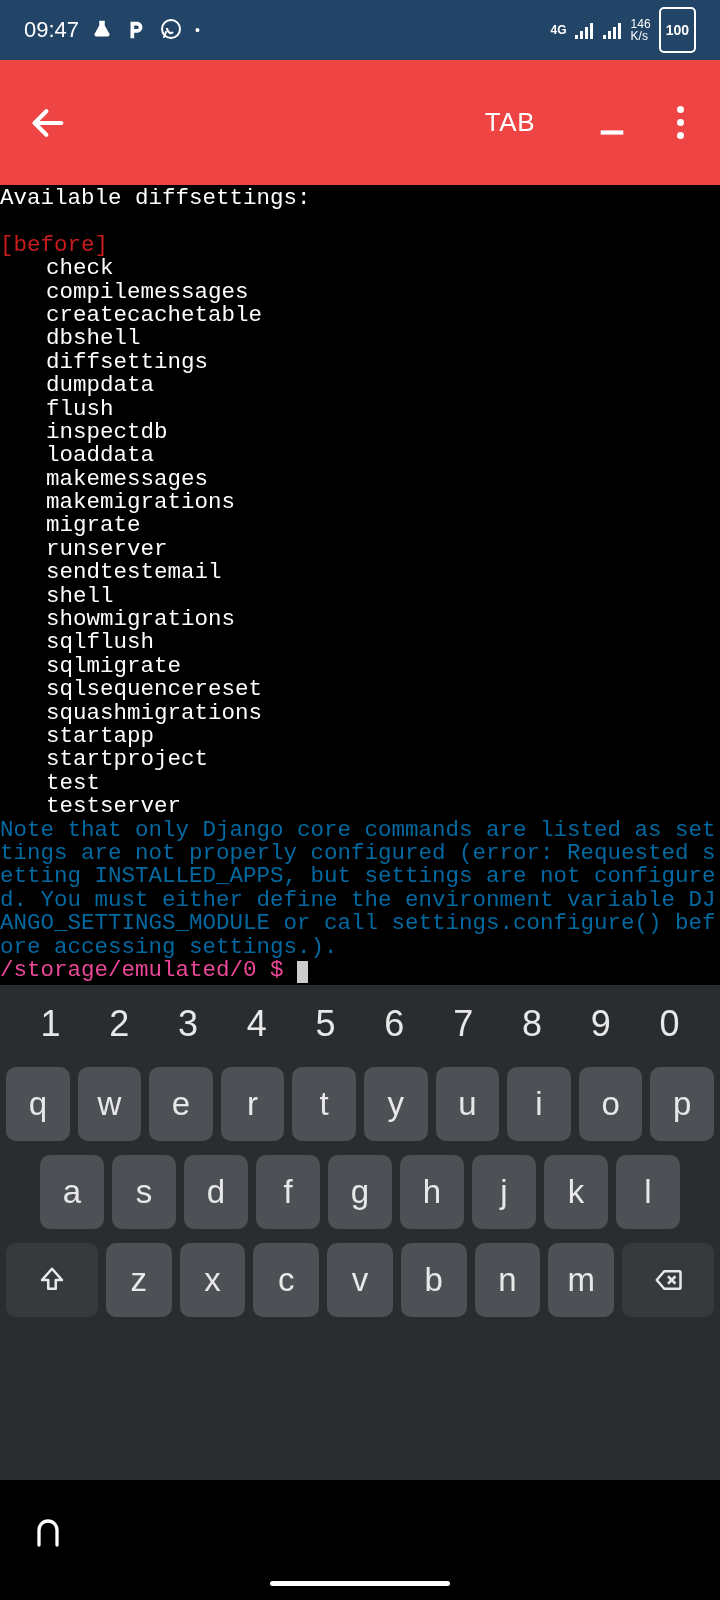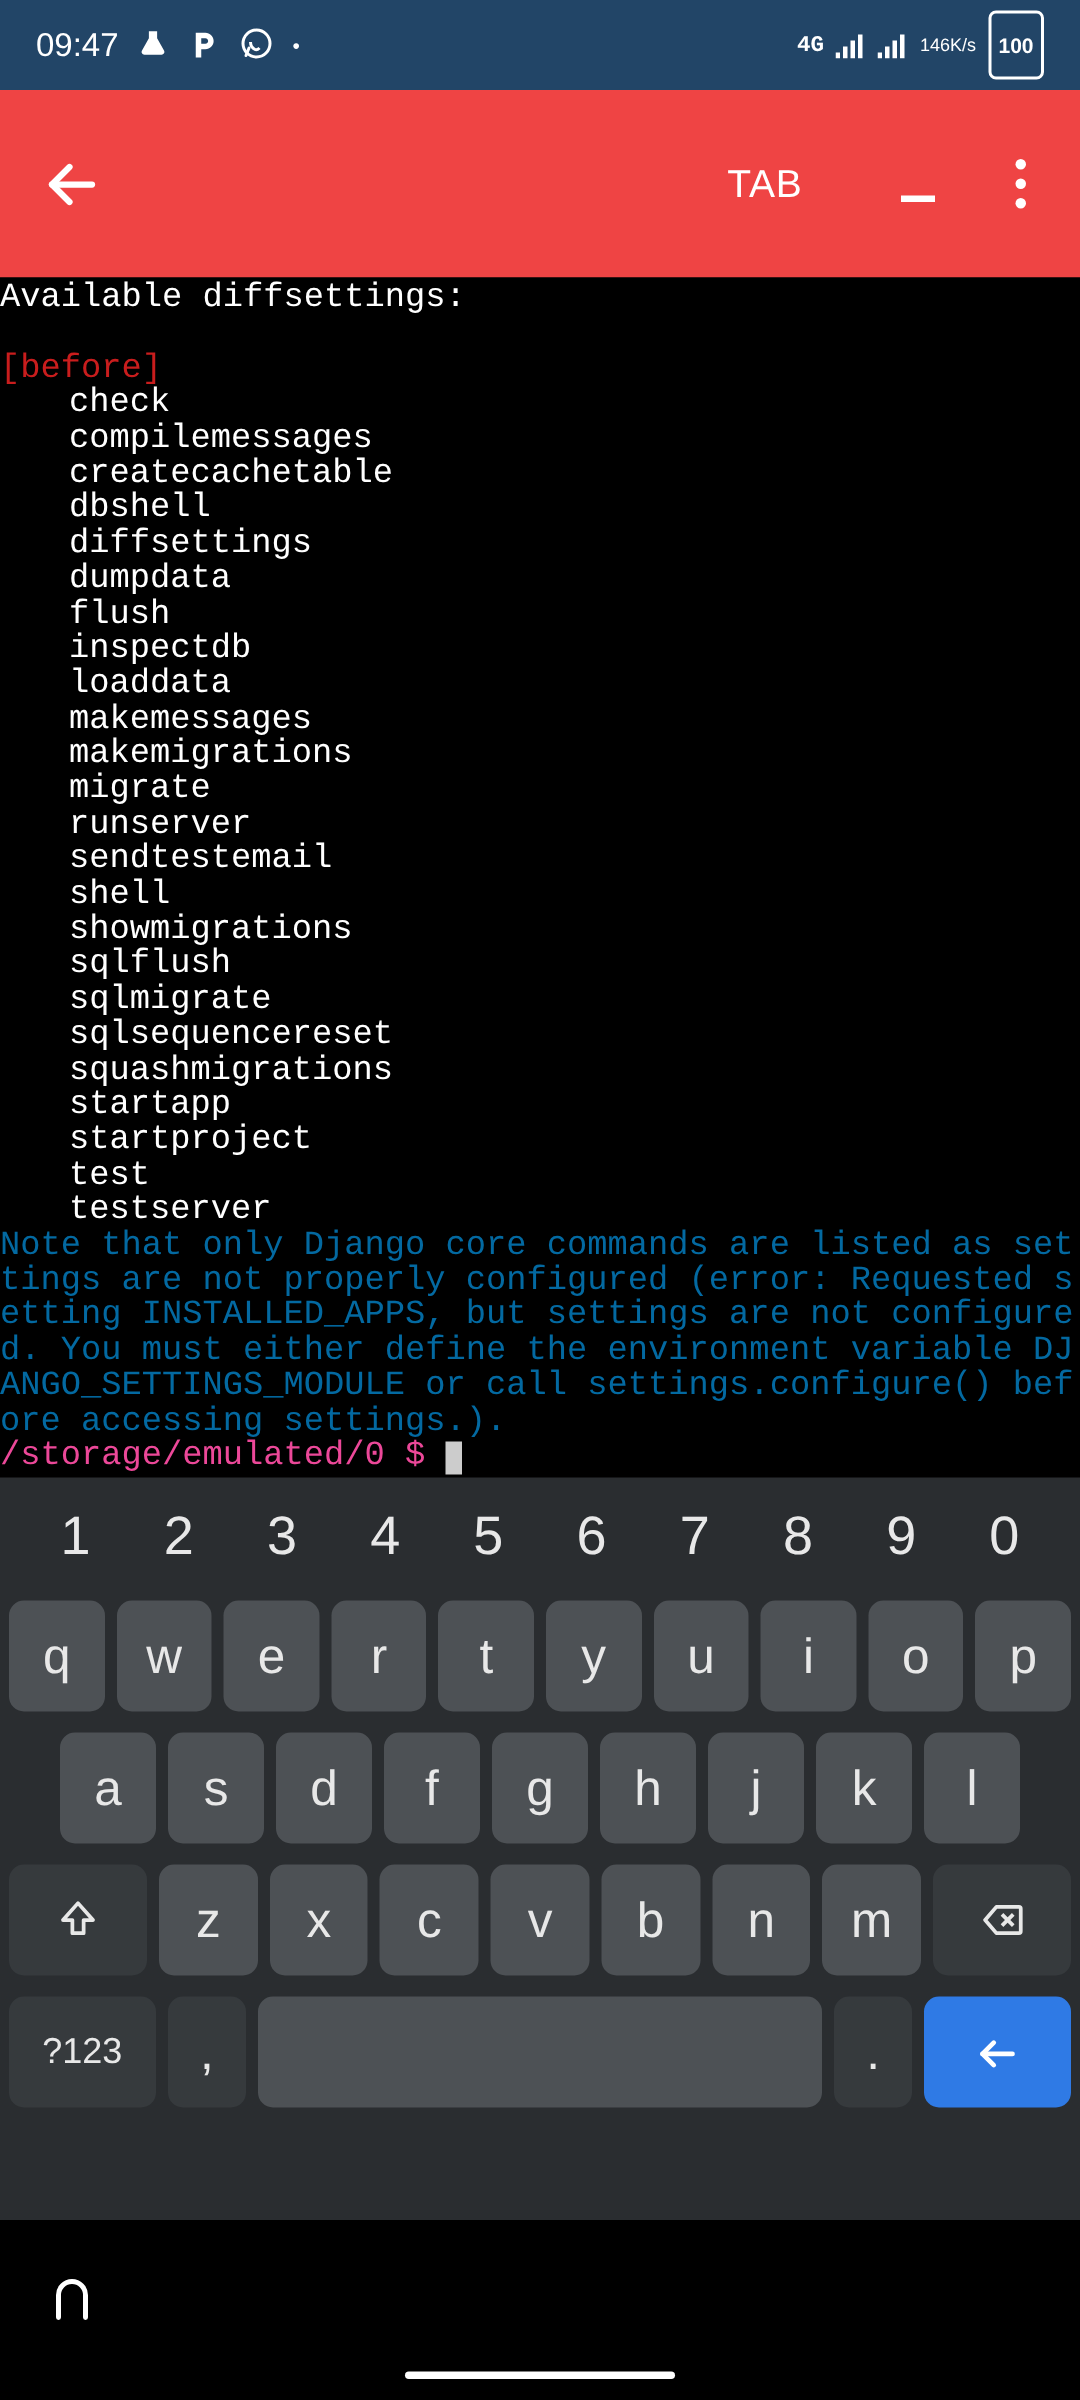--- a/index.html
+++ b/index.html
@@ -139,38 +139,38 @@
     <span class="status-icon">
       <svg width="24" height="24" viewBox="0 0 24 24" fill="none" stroke="#fff" stroke-width="2">
           <circle cx="12" cy="11" r="9"></circle>
           <path d="M5 19l2-5" stroke-linecap="round"></path>
           <path d="M8 10c0 2 1 4 3 5 1 .5 2 0 3-1" fill="none"></path>
         </svg>
     </span>
     <span class="status-icon" style="font-size:14px;">•</span>
   </div>
   <div class="status-right">
-    <span style="font-size:15px;font-weight:600;font-family:Liberation Mono, monospace;">4G</span>
+    <span style="font-size:12px;font-weight:600;">4G</span>
     <span class="status-icon">
       <svg width="20" height="18" viewBox="0 0 20 18" fill="#fff">
           <rect x="0" y="14" width="3" height="4"></rect>
           <rect x="5" y="10" width="3" height="8"></rect>
           <rect x="10" y="6" width="3" height="12"></rect>
           <rect x="15" y="2" width="3" height="16"></rect>
         </svg>
     </span>
     <span class="status-icon">
       <svg width="20" height="18" viewBox="0 0 20 18" fill="#fff">
           <rect x="0" y="14" width="3" height="4"></rect>
           <rect x="5" y="10" width="3" height="8"></rect>
           <rect x="10" y="6" width="3" height="12"></rect>
           <rect x="15" y="2" width="3" height="16"></rect>
         </svg>
     </span>
-    <span style="display:flex;flex-direction:row;line-height:1;font-size:12px;">
+    <span style="display:flex;flex-direction:column;line-height:1;font-size:12px;">
       <span>146</span>
       <span>K/s</span>
     </span>
     <span class="battery-box">100</span>
   </div>
 </div>
 
 <div class="app-bar">
   <div class="back-btn">
     <svg width="40" height="40" viewBox="0 0 24 24" fill="none" stroke="#fff" stroke-width="2.5" stroke-linecap="round" stroke-linejoin="round">
@@ -242,32 +242,20 @@
     </div>
     <div id="kb-z" style="display:contents;"><div class="key">z</div><div class="key">x</div><div class="key">c</div><div class="key">v</div><div class="key">b</div><div class="key">n</div><div class="key">m</div></div>
     <div class="key key-dark key-wide">
       <svg width="34" height="30" viewBox="0 0 24 24" fill="none" stroke="#e8e8e8" stroke-width="2" stroke-linejoin="round">
           <path d="M21 5H9l-6 7 6 7h12a1 1 0 001-1V6a1 1 0 00-1-1z"></path>
           <line x1="12" y1="9" x2="18" y2="15"></line>
           <line x1="18" y1="9" x2="12" y2="15"></line>
         </svg>
     </div>
   </div>
-  <div class="kb-row kb-row-5">
-    <div class="key key-dark" style="flex:1.3;font-size:24px;">?123</div>
-    <div class="key key-dark" style="flex:0.7;">,</div>
-    <div class="key key-space"></div>
-    <div class="key key-dark" style="flex:0.7;">.</div>
-    <div class="key key-enter" style="flex:1.3;">
-      <svg width="36" height="30" viewBox="0 0 24 24" fill="none" stroke="#fff" stroke-width="2.5" stroke-linecap="round" stroke-linejoin="round">
-          <polyline points="10 7 4 13 10 19"></polyline>
-          <path d="M4 13h16"></path>
-        </svg>
-    </div>
-  </div>
 </div>
 
 <div class="nav-bar">
   <div class="nav-kb-icon">
     <svg width="36" height="36" viewBox="0 0 24 24" fill="none" stroke="#fff" stroke-width="2.2" stroke-linecap="round">
         <path d="M6 20V10a6 6 0 0112 0v10"></path>
       </svg>
   </div>
   <div></div>
   <div class="nav-home-indicator"></div>

